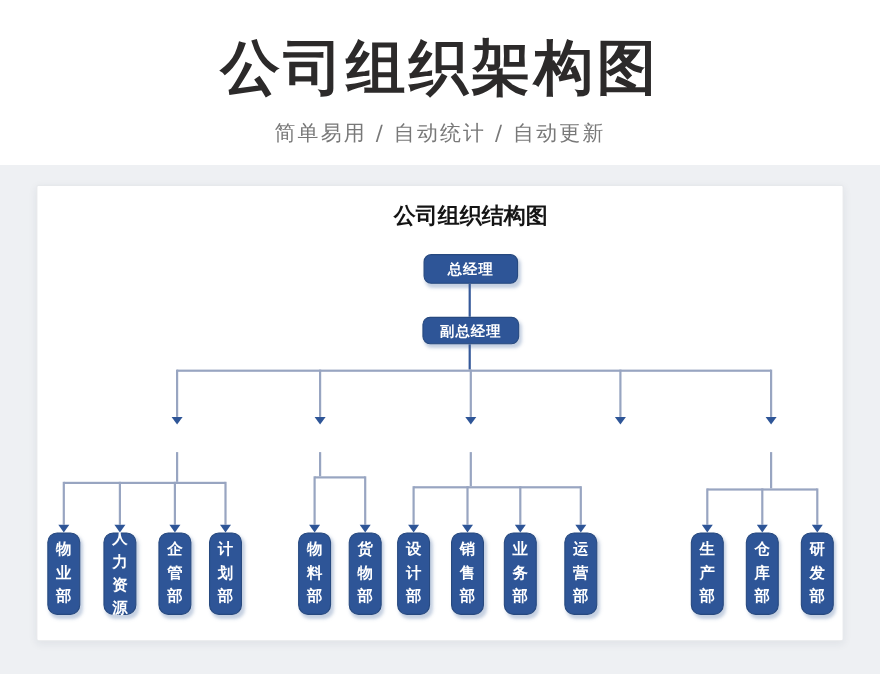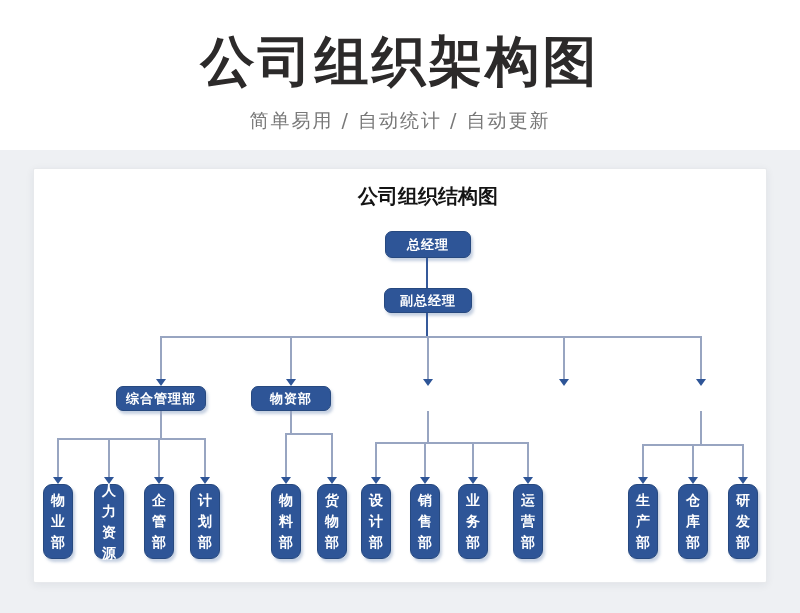--- a/index.html
+++ b/index.html
@@ -53,22 +53,20 @@
   </div>
 
   <div class="stage">
     <div class="panel">
 
       <div class="chart-title">公司组织结构图</div>
 
       <div class="node" style="left:351px; top:62px;  width:86px; height:27px;">总经理</div>
       <div class="node" style="left:350px; top:119px; width:88px; height:25px;">副总经理</div>
 
-      <div class="node" style="left:82px;  top:217px; width:90px; height:25px;">综合管理部</div>
-      <div class="node" style="left:217px; top:217px; width:80px; height:25px;">物资部</div>
 
       <div class="node vnode" style="left:9px;   top:315px;">
           <span class="vchar">物</span>
           <span class="vchar">业</span>
           <span class="vchar">部</span>
         </div>
       <div class="node vnode" style="left:60px;  top:315px;">
           <span class="vchar">人</span>
           <span class="vchar">力</span>
           <span class="vchar">资</span>

